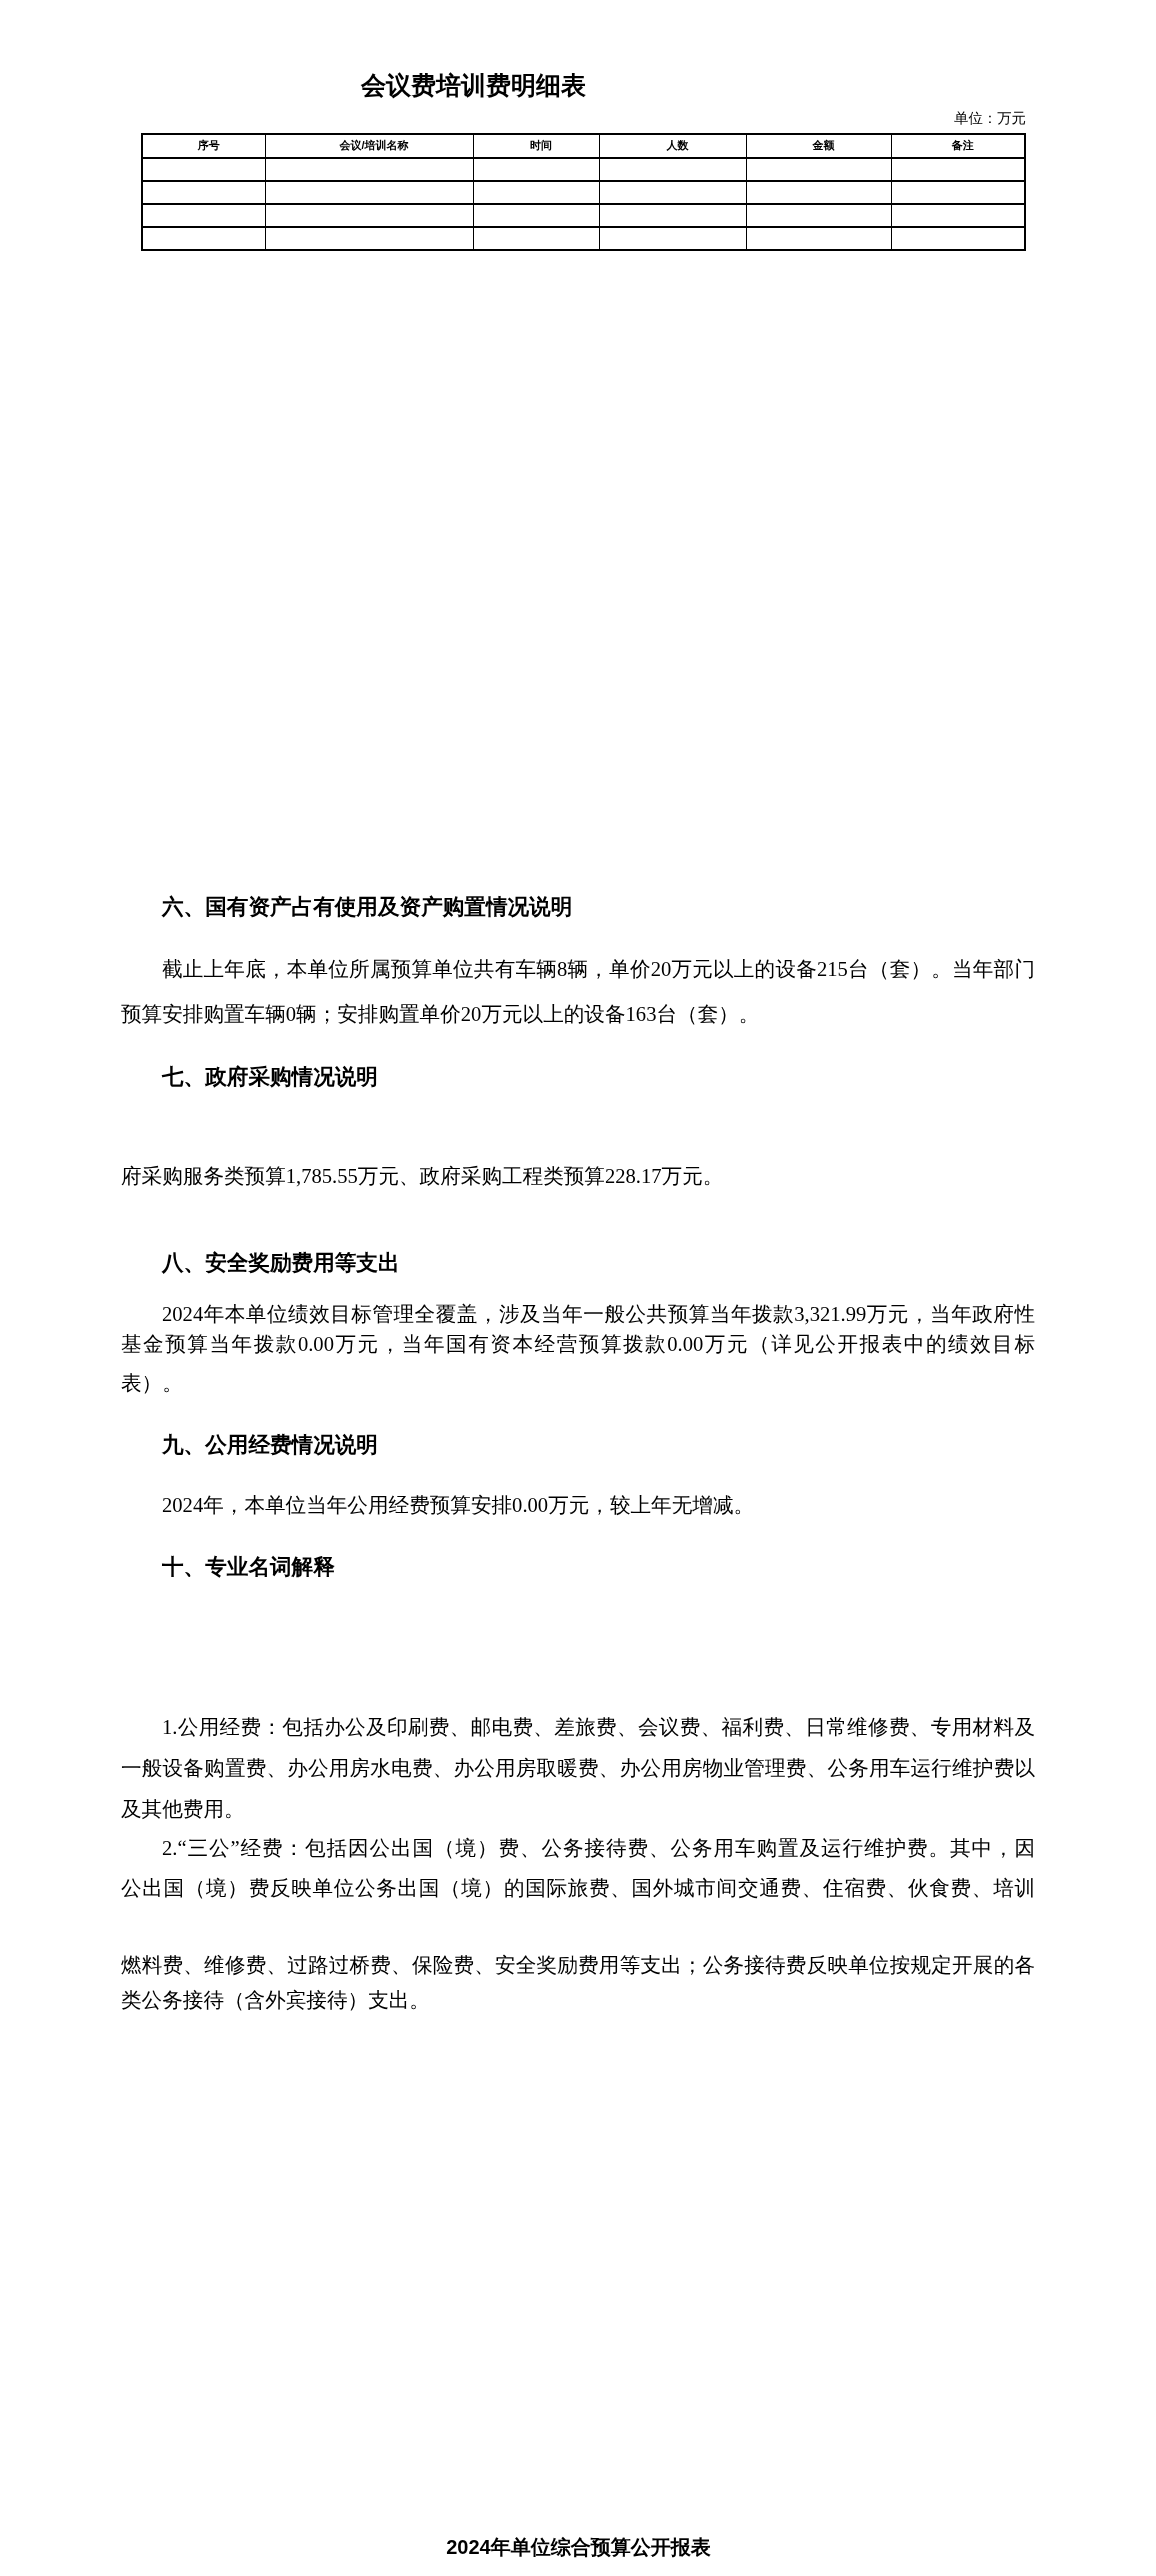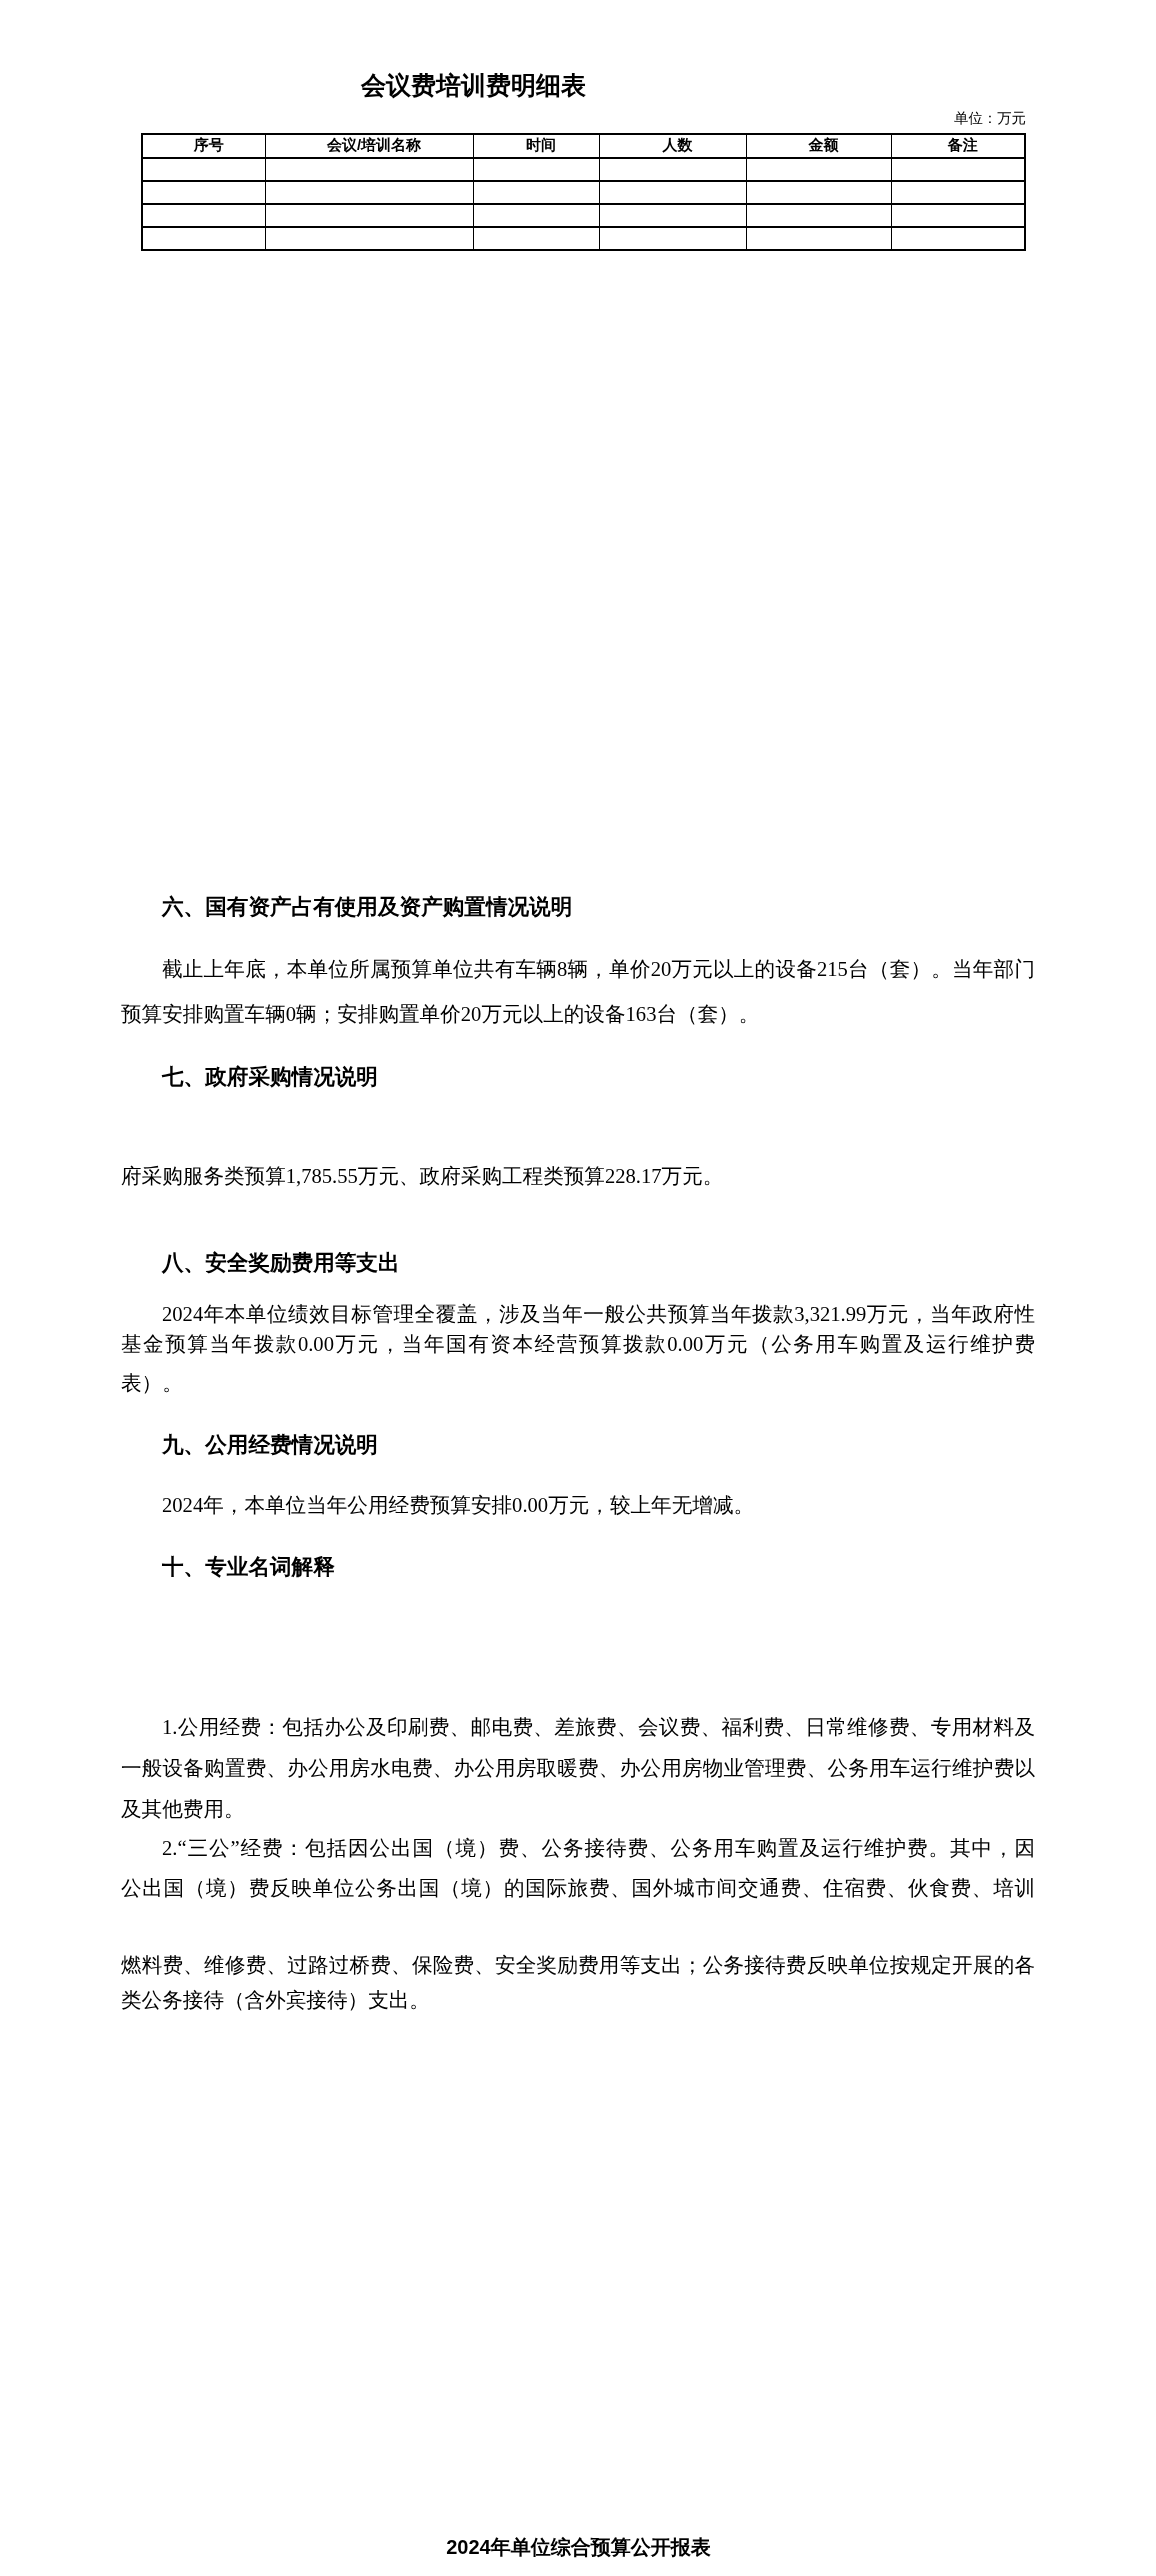--- a/index.html
+++ b/index.html
@@ -34,21 +34,21 @@
   }
   table.detail-table th, table.detail-table td {
     border: 1px solid #000;
     border-top-width: 2.1px; border-bottom-width: 2.1px;
     padding: 0; overflow: hidden;
   }
   table.detail-table th {
     height: 21.6px;
     border-bottom-width: 2.6px;
     font-family: "Liberation Sans", sans-serif;
-    font-weight: bold; font-size: 15px;
+    font-weight: bold; font-size: 11px;
     text-align: center; vertical-align: middle; padding-left: 10px;
   }
   table.detail-table td { height: 21px; }
 
   
   .sec-heading {
     position: absolute;
     font-family: "Liberation Sans", sans-serif;
     font-weight: bold; font-size: 21.6px; line-height: 1.15;
     white-space: nowrap;
@@ -139,21 +139,21 @@
 
   <div class="sec-heading" style="left:162px; top:895px;">六、国有资产占有使用及资产购置情况说明</div>
   <div class="body-line fill" style="left:162px; top:957px; width:873px;">截止上年底，本单位所属预算单位共有车辆8辆，单价20万元以上的设备215台（套）。当年部门</div>
   <div class="body-line" style="left:121px; top:1002px;">预算安排购置车辆0辆；安排购置单价20万元以上的设备163台（套）。</div>
 
   <div class="sec-heading" style="left:162px; top:1065px;">七、政府采购情况说明</div>
   <div class="body-line" style="left:121px; top:1164px;">府采购服务类预算1,785.55万元、政府采购工程类预算228.17万元。</div>
 
   <div class="sec-heading" style="left:162px; top:1251px;">八、安全奖励费用等支出</div>
   <div class="body-line fill" style="left:162px; top:1292px; width:873px;margin-top:10px;">2024年本单位绩效目标管理全覆盖，涉及当年一般公共预算当年拨款3,321.99万元，当年政府性</div>
-  <div class="body-line fill" style="left:121px; top:1332px; width:914px;">基金预算当年拨款0.00万元，当年国有资本经营预算拨款0.00万元（公务用车购置及运行维护费</div>
+  <div class="body-line fill" style="left:121px; top:1332px; width:914px;">基金预算当年拨款0.00万元，当年国有资本经营预算拨款0.00万元（详见公开报表中的绩效目标</div>
   <div class="body-line" style="left:121px; top:1371px;">表）。</div>
 
   <div class="sec-heading" style="left:162px; top:1433px;">九、公用经费情况说明</div>
   <div class="body-line" style="left:162px; top:1493px;">2024年，本单位当年公用经费预算安排0.00万元，较上年无增减。</div>
 
   <div class="sec-heading" style="left:162px; top:1555px;">十、专业名词解释</div>
   <div class="body-line fill" style="left:162px; top:1715px; width:873px;">1.公用经费：包括办公及印刷费、邮电费、差旅费、会议费、福利费、日常维修费、专用材料及</div>
   <div class="body-line fill" style="left:121px; top:1756px; width:914px;">一般设备购置费、办公用房水电费、办公用房取暖费、办公用房物业管理费、公务用车运行维护费以</div>
   <div class="body-line" style="left:121px; top:1797px;">及其他费用。</div>
   <div class="body-line fill" style="left:162px; top:1836px; width:873px;">2.“三公”经费：包括因公出国（境）费、公务接待费、公务用车购置及运行维护费。其中，因</div>

